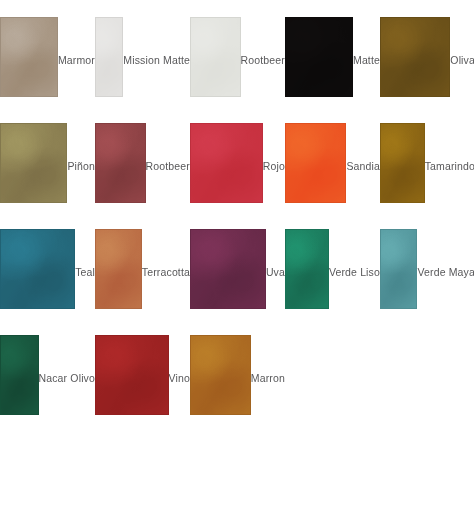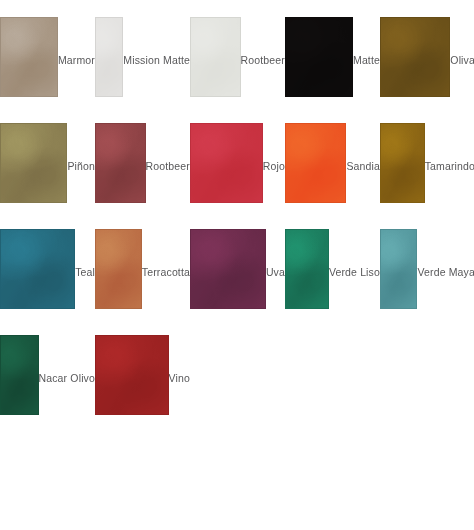--- a/index.html
+++ b/index.html
@@ -147,14 +147,18 @@
         <div class="swatch-label">Verde Maya</div>
       </div>
       <div class="swatch-cell">
         <div class="swatch-chip" style="background-color: rgb(23, 84, 60);"></div>
         <div class="swatch-label">Nacar Olivo</div>
       </div>
       <div class="swatch-cell">
         <div class="swatch-chip" style="background-color: rgb(157, 34, 34);"></div>
         <div class="swatch-label">Vino</div>
       </div>
+      <div class="swatch-cell">
+        <div class="swatch-chip" style="background-color: rgb(172, 107, 34);"></div>
+        <div class="swatch-label">Marron</div>
+      </div>
     </div>
 </div>
 
 </body></html>

